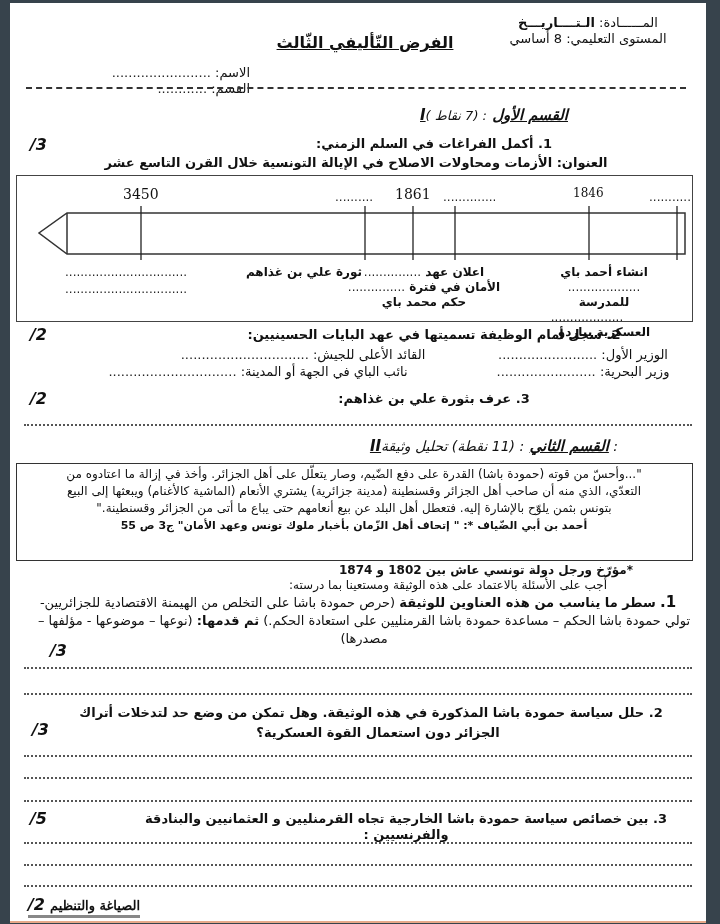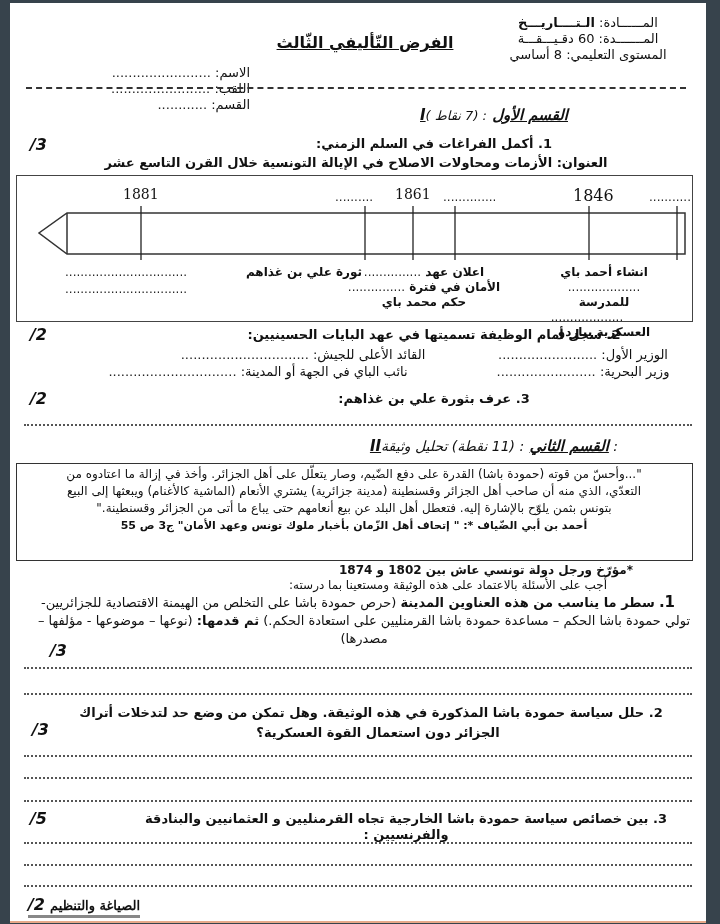--- a/index.html
+++ b/index.html
@@ -61,38 +61,30 @@
 <body>
 
 <div class="paper">
 
   <div class="abs hdr-right rtl f13">
     <div>
       <span>المــــــادة:</span>
       <span class="bold">الـتــــاريـــخ</span>
     </div>
     <div>
-      <span>المـــــــدة:</span>
-      <span>60 دقـيـــقـــة</span>
-    </div>
-    <div>
       <span>المستوى التعليمي:</span>
       <span>8 أساسي</span>
     </div>
   </div>
 
   <div class="abs title rtl" style="text-align:center">الفرض التّأليفي الثّالث</div>
 
   <div class="abs hdr-left f13">
     <div class="rtl">
       <span>الاسم:</span>
-      <span class="dots">........................</span>
-    </div>
-    <div class="rtl">
-      <span>اللقب:</span>
       <span class="dots">........................</span>
     </div>
     <div class="rtl">
       <span>القسم:</span>
       <span class="dots">............</span>
     </div>
   </div>
 
   <div class="abs dash-line"></div>
 
@@ -113,23 +105,23 @@
       <polygon points="668,37 50,37 22,57 50,78 668,78" fill="none" stroke="#333" stroke-width="1.5"></polygon>
       <line x1="50" y1="37" x2="50" y2="78" stroke="#333" stroke-width="1.5"></line>
       <line x1="572" y1="30" x2="572" y2="84" stroke="#222" stroke-width="1.3"></line>
       <line x1="660" y1="30" x2="660" y2="84" stroke="#222" stroke-width="1.3"></line>
       <line x1="396" y1="30" x2="396" y2="84" stroke="#222" stroke-width="1.3"></line>
       <line x1="438" y1="30" x2="438" y2="84" stroke="#222" stroke-width="1.3"></line>
       <line x1="348" y1="30" x2="348" y2="84" stroke="#222" stroke-width="1.3"></line>
       <line x1="124" y1="30" x2="124" y2="84" stroke="#222" stroke-width="1.3"></line>
     </svg>
 
-    <div class="abs" style="left:556px; top:10px; font-family:'DejaVu Serif',serif; font-size:16px;">1846</div>
+    <div class="abs" style="left:556px; top:10px; font-family:'DejaVu Serif',serif; font-size:12px;">1846</div>
     <div class="abs" style="left:378px; top:10px; font-family:'DejaVu Serif',serif; font-size:14px;">1861</div>
-    <div class="abs" style="left:106px; top:10px; font-family:'DejaVu Serif',serif; font-size:14px;">1881</div>
+    <div class="abs" style="left:106px; top:10px; font-family:'DejaVu Serif',serif; font-size:14px;">3450</div>
     <div class="abs dots f12" style="left:632px; top:14px;">...........</div>
     <div class="abs dots f12" style="left:426px; top:14px;">..............</div>
     <div class="abs dots f12" style="left:318px; top:14px;">..........</div>
 
     <div class="abs rtl f12 bold" style="right:8px; top:89px; width:160px;">
       <div><span>انشاء أحمد باي</span> <span class="dots" style="font-weight:normal">...................</span></div>
       <div><span>للمدرسة</span> <span class="dots" style="font-weight:normal; margin-right:34px">...................</span></div>
       <div><span>العسكرية بباردو</span></div>
     </div>
 
@@ -188,21 +180,21 @@
       <div>بتونس بثمن يلوّح بالإشارة إليه. فتعطل أهل البلد عن بيع أنعامهم حتى يباع ما أتى من الجزائر وقسنطينة."</div>
       <div class="bold" style="font-size:11px;">أحمد بن أبي الضّياف *: " إتحاف أهل الزّمان بأخبار ملوك تونس وعهد الأمان" ج3 ص 55</div>
     </div>
   </div>
   <div class="abs rtl f12 bold" style="right:20px; top:560px; width:400px;">*مؤرّخ ورجل دولة تونسي عاش بين 1802 و 1874</div>
 
   <div class="abs rtl f12" style="right:8px; top:575px; width:500px;">أجب على الأسئلة بالاعتماد على هذه الوثيقة ومستعينا بما درسته:</div>
 
   <div class="abs rtl f13" style="right:8px; top:590px; width:668px; line-height:18px;">
     <span class="bold" style="font-size:15px; margin-right:12px;">1.</span>
-    <span class="bold">سطر ما يناسب من هذه العناوين المدينة</span>
+    <span class="bold">سطر ما يناسب من هذه العناوين للوثيقة</span>
     <span>(حرص حمودة باشا على التخلص من الهيمنة الاقتصادية للجزائريين- تولي حمودة باشا الحكم – مساعدة حمودة باشا القرمنليين على استعادة الحكم.)</span>
     <span class="bold">ثم قدمها:</span>
     <span>(نوعها – موضوعها - مؤلفها – مصدرها)</span>
   </div>
   <div class="abs score" style="left:40px; top:638px;">/3</div>
   <div class="dotline" style="top:664px;"></div>
   <div class="dotline" style="top:690px;"></div>
 
   <div class="abs rtl f13 bold" style="right:8px; top:700px; width:640px; line-height:20px;">
     <span style="margin-right:14px;">2.</span>

